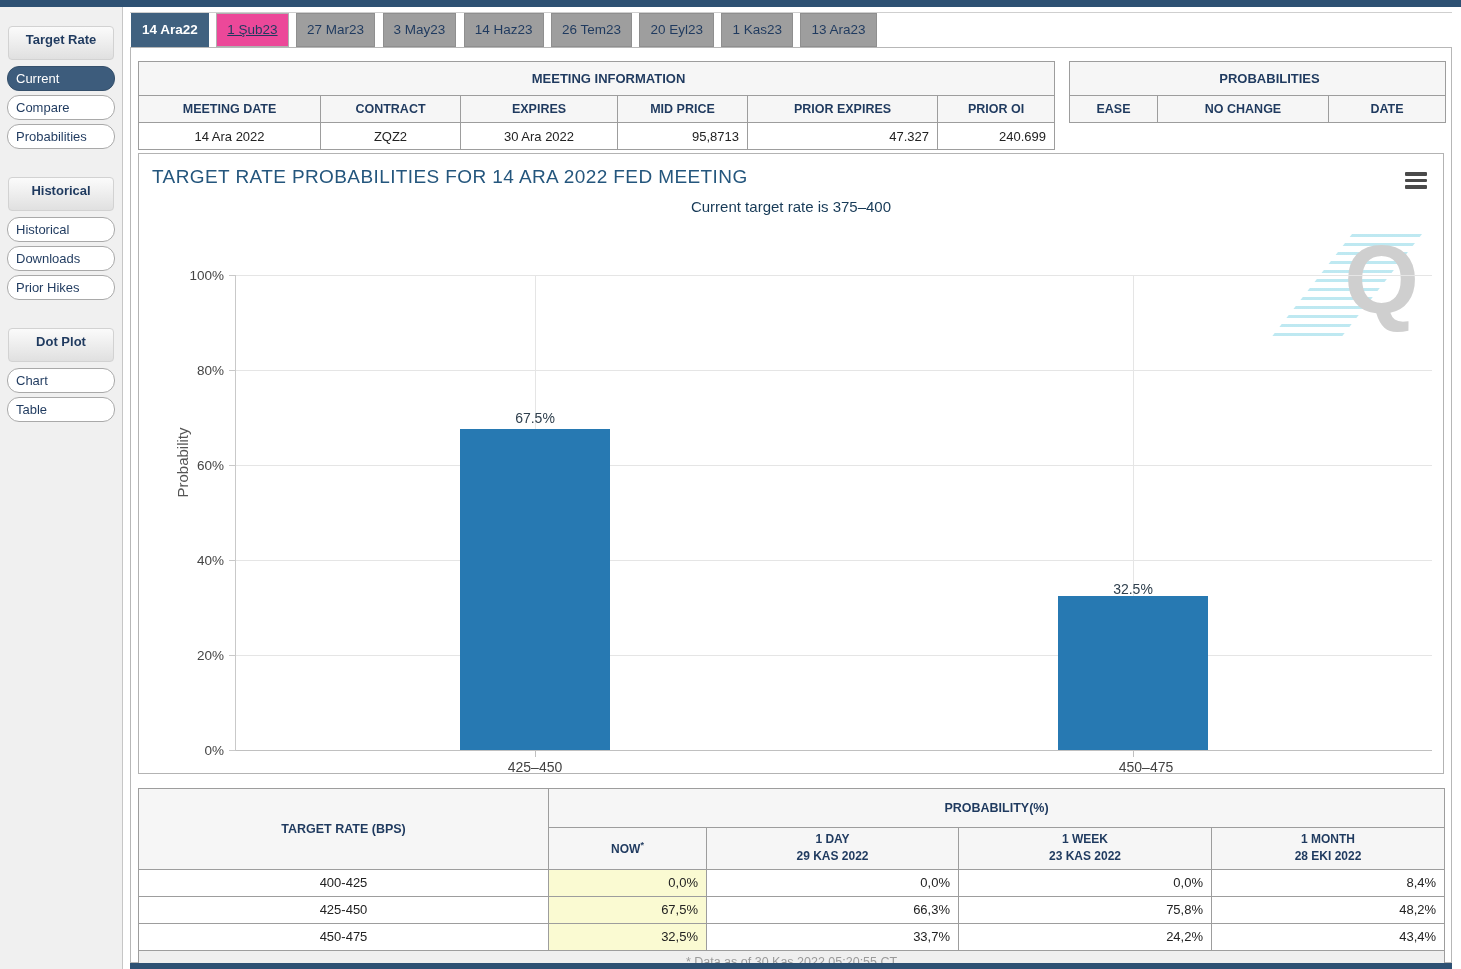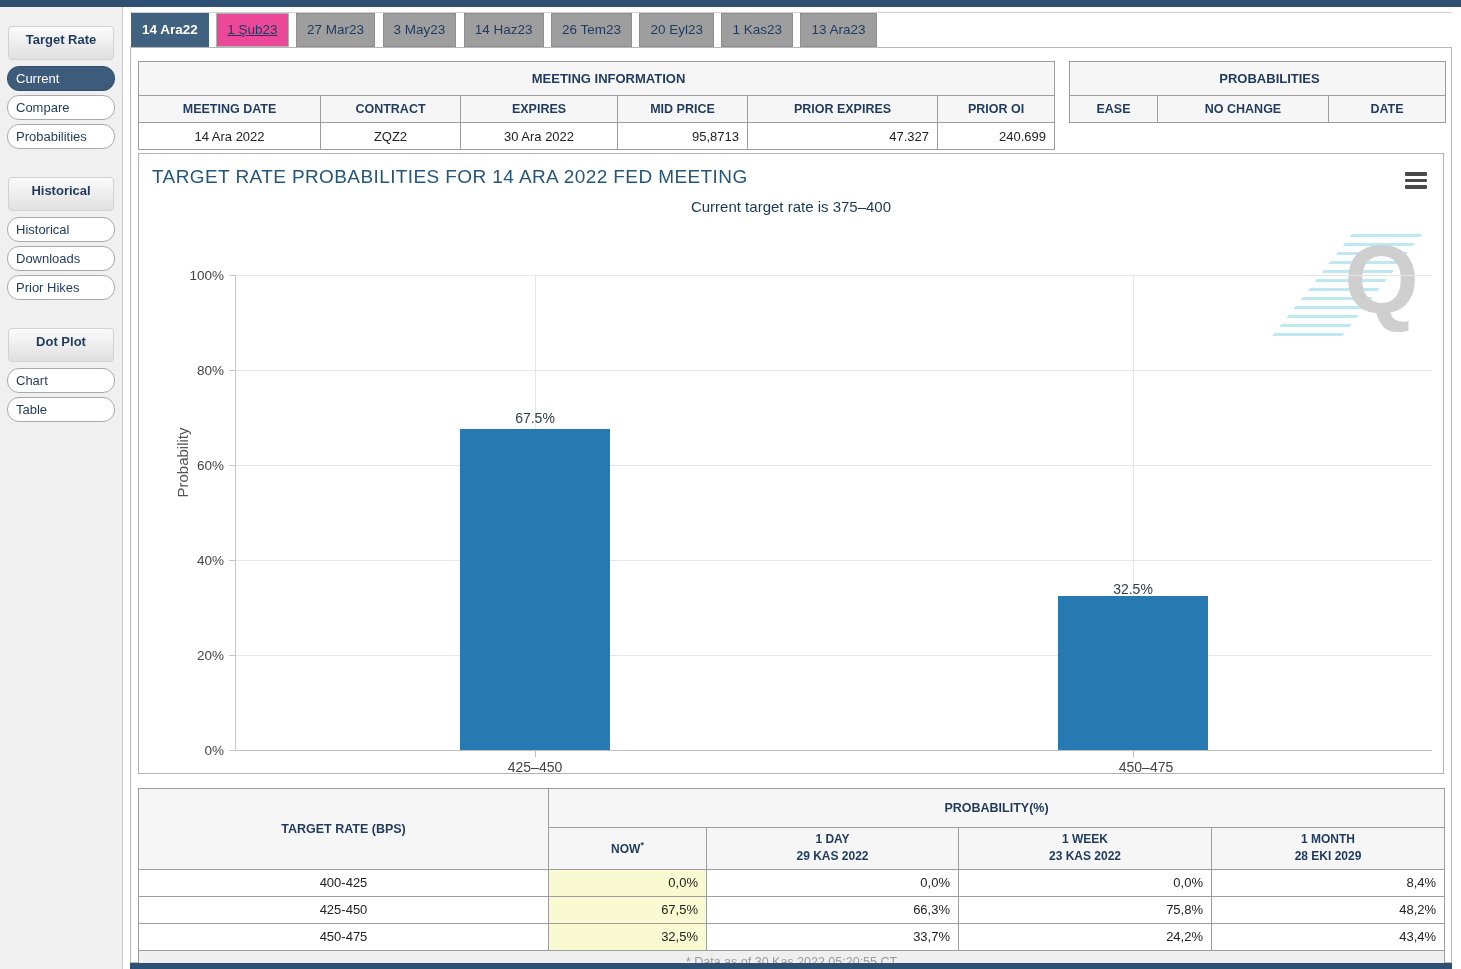--- a/index.html
+++ b/index.html
@@ -229,21 +229,21 @@
         <th class="bt-sub">
               <div>1 DAY</div>
               <div>29 KAS 2022</div>
             </th>
         <th class="bt-sub">
               <div>1 WEEK</div>
               <div>23 KAS 2022</div>
             </th>
         <th class="bt-sub">
               <div>1 MONTH</div>
-              <div>28 EKI 2029</div>
+              <div>28 EKI 2022</div>
             </th>
       </tr>
       <tr>
         <td class="cell-c">400-425</td>
         <td class="cell-r now-col">0,0%</td>
         <td class="cell-r">0,0%</td>
         <td class="cell-r">0,0%</td>
         <td class="cell-r">8,4%</td>
       </tr>
       <tr>

